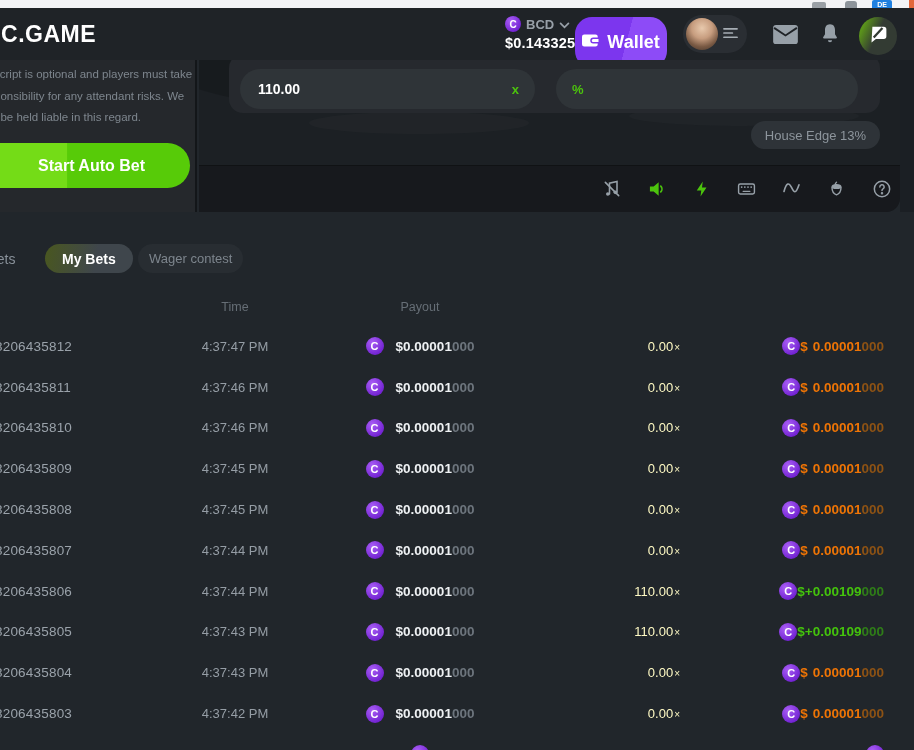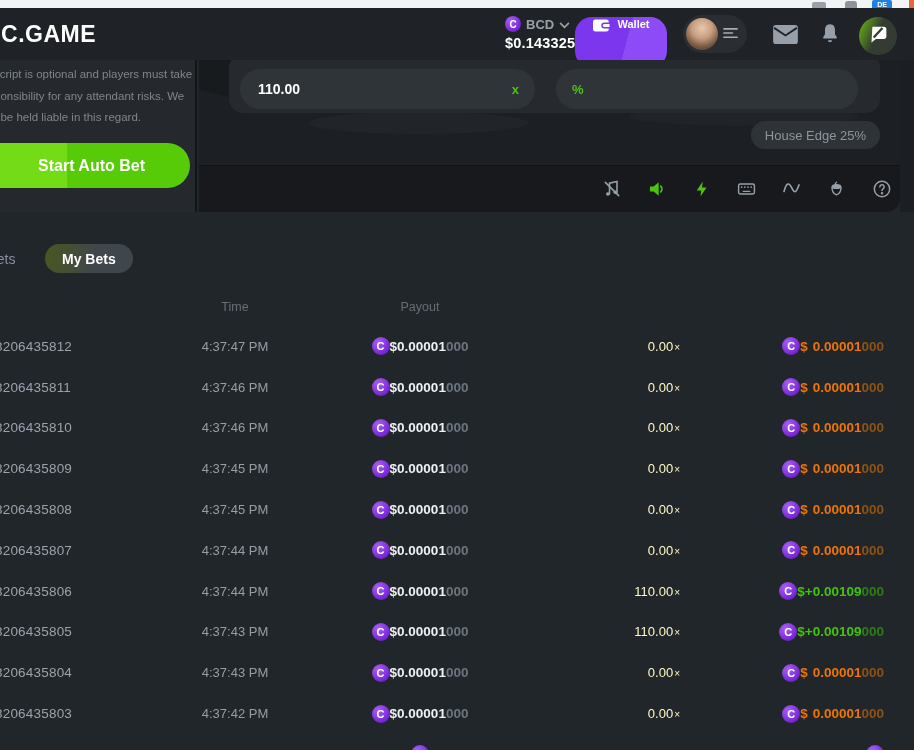--- a/index.html
+++ b/index.html
@@ -25,21 +25,21 @@
   .cur-top{display:flex;align-items:center;gap:5px;height:18px;}
   .cur-code{color:#98a0a8;font-weight:700;font-size:13px;}
   .cur-balance{font-size:14.5px;font-weight:700;color:#fff;margin-top:2px;letter-spacing:.2px;}
   .cur-balance .dim{color:#737b83;}
   .coin{width:18px;height:18px;border-radius:50%;flex:0 0 auto;
         background:radial-gradient(circle at 35% 30%,#a95ef5,#6f1fd0 78%);
         color:#fff;font-size:11px;font-weight:800;display:inline-flex;align-items:center;justify-content:center;}
   .coin.sm{width:16px;height:16px;font-size:10px;}
   .wallet-btn{position:absolute;left:575px;top:9px;width:92px;height:51px;border:none;border-radius:17px;cursor:pointer;
               background:linear-gradient(105deg,var(--accent-purple,#7c36ee) 55%,#8d4bf7 55.1%);
-              color:#fff;font-weight:700;font-size:11px;display:flex;justify-content:center;gap:7px;
+              color:#fff;font-weight:700;font-size:18px;display:flex;align-items:center;justify-content:center;gap:7px;
               font-family:inherit;}
   .avatar-pill{position:absolute;left:683px;top:7px;width:64px;height:38px;border-radius:19px;background:#2a2e33;
                display:flex;align-items:center;justify-content:space-between;padding:0 9px 0 3px;box-sizing:border-box;cursor:pointer;}
   .avatar{width:32px;height:32px;border-radius:50%;
           background:radial-gradient(circle at 50% 32%,#e8c9ad 0%,#c79d7f 38%,#7a5a44 68%,#3c3029 100%);}
   .hdr-icon{position:absolute;background:none;border:none;cursor:pointer;padding:0;}
   .mail-btn{left:773px;top:17px;}
   .bell-btn{left:820px;top:14px;}
   .chat-btn{left:859px;top:9px;width:38px;height:38px;border-radius:50%;
             background:linear-gradient(115deg,#5a921b 16%,#333b33 48%);
@@ -84,21 +84,21 @@
 
   .thead,.trow{display:grid;grid-template-columns:170px 130px 240px 140px 1fr;align-items:center;}
   .thead{position:absolute;top:88px;left:0;right:0;color:#666e76;font-size:12.5px;}
   .h-time,.h-bet,.h-payout{text-align:center;}
   .h-profit{text-align:right;padding-right:30px;}
   .rows{position:absolute;top:114px;left:0;right:0;}
   .trow{height:40.8px;font-size:13px;}
   .c-id{color:#9aa2aa;margin-left:-5px;font-size:13.5px;letter-spacing:.2px;}
   .c-time{text-align:center;color:#959da5;}
   .c-bet{display:flex;align-items:center;justify-content:center;font-weight:700;font-size:13.5px;}
-  .bet-main{color:#eef1f3;}
+  .bet-main{color:#eef1f3;padding-left:12px;}
   .bet-dim{color:#6d757d;}
   .c-payout{text-align:right;color:#fef9c3;}
   .x-suffix{font-size:10px;margin-left:1px;}
   .c-profit{display:flex;align-items:center;justify-content:flex-end;padding-right:30px;font-weight:700;font-size:13.5px;}
   .p-pre.loss{color:var(--profit-loss-orange,#ee7405);margin-right:5px;}
   .p-main.loss{color:var(--profit-loss-orange,#ee7405);}
   .p-dim.loss{color:#8d5214;}
   .p-pre.win,.p-main.win{color:var(--profit-win-green,#44c30c);}
   .p-dim.win{color:#2f7d18;}
 </style>
@@ -197,21 +197,21 @@
       <div class="controls"></div>
 
       <div class="pill-input inp1">
         <input readonly="" value="110.00" style="">
         <span class="sfx">x</span>
       </div>
       <div class="pill-input inp2">
         <span class="sfx">%</span>
       </div>
 
-      <div class="house-edge">House Edge 25%</div>
+      <div class="house-edge">House Edge 13%</div>
 
       <div class="game-footer">
         <button class="f-icon">
           <svg width="20" height="20" viewBox="0 0 24 24" fill="none" stroke="#97a0a8" stroke-width="1.9" stroke-linecap="round">
               <path d="M9 18 V5 l9 -2 v13"></path>
               <circle cx="7" cy="18" r="2.2" fill="#97a0a8" stroke="none"></circle>
               <circle cx="16" cy="16" r="2.2" fill="#97a0a8" stroke="none"></circle>
               <line x1="4" y1="4" x2="20" y2="20"></line>
             </svg>
         </button>
@@ -255,20 +255,21 @@
       </div>
 
     </div>
     <div class="gutter"></div>
   </section>
 
   <main class="main">
     <div class="tabs">
         <button class="tab tab-all-bets">All Bets</button>
         <button class="tab tab-my-bets active">My Bets</button>
+        <button class="tab tab-wager-contest">Wager contest</button>
       </div>
 
     <div class="thead">
       <div></div>
       <div class="h-time">Time</div>
       <div class="h-payout">Payout</div>
     </div>
 
     <div class="rows">
         <div class="trow">

